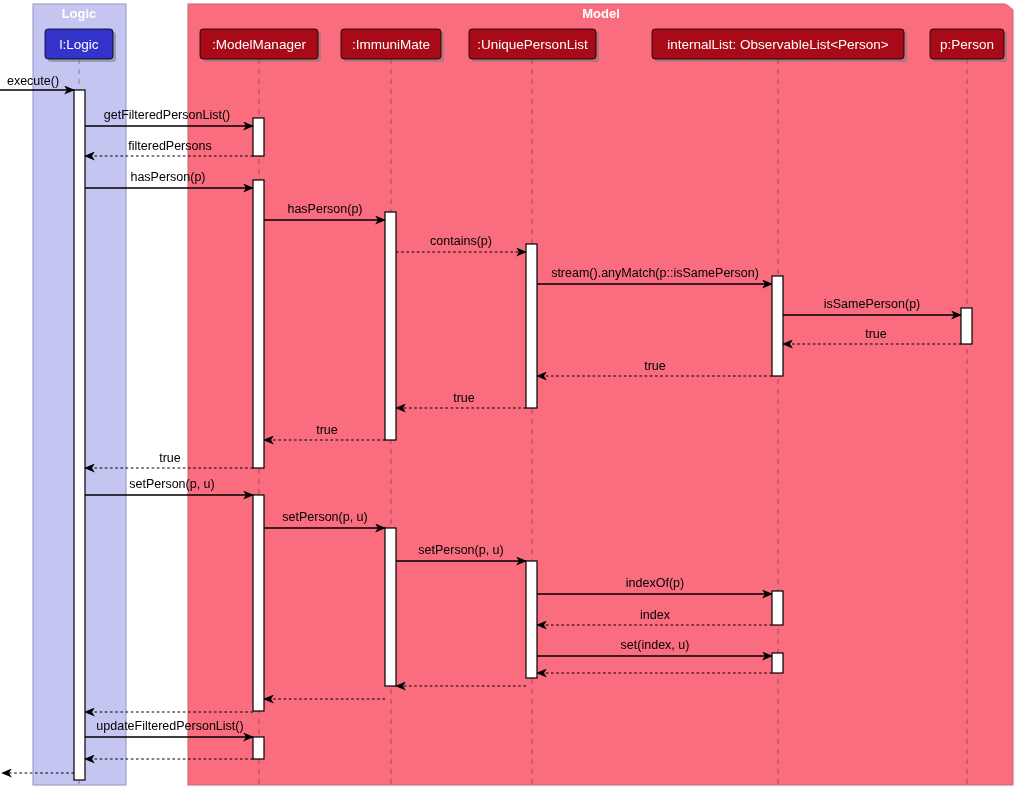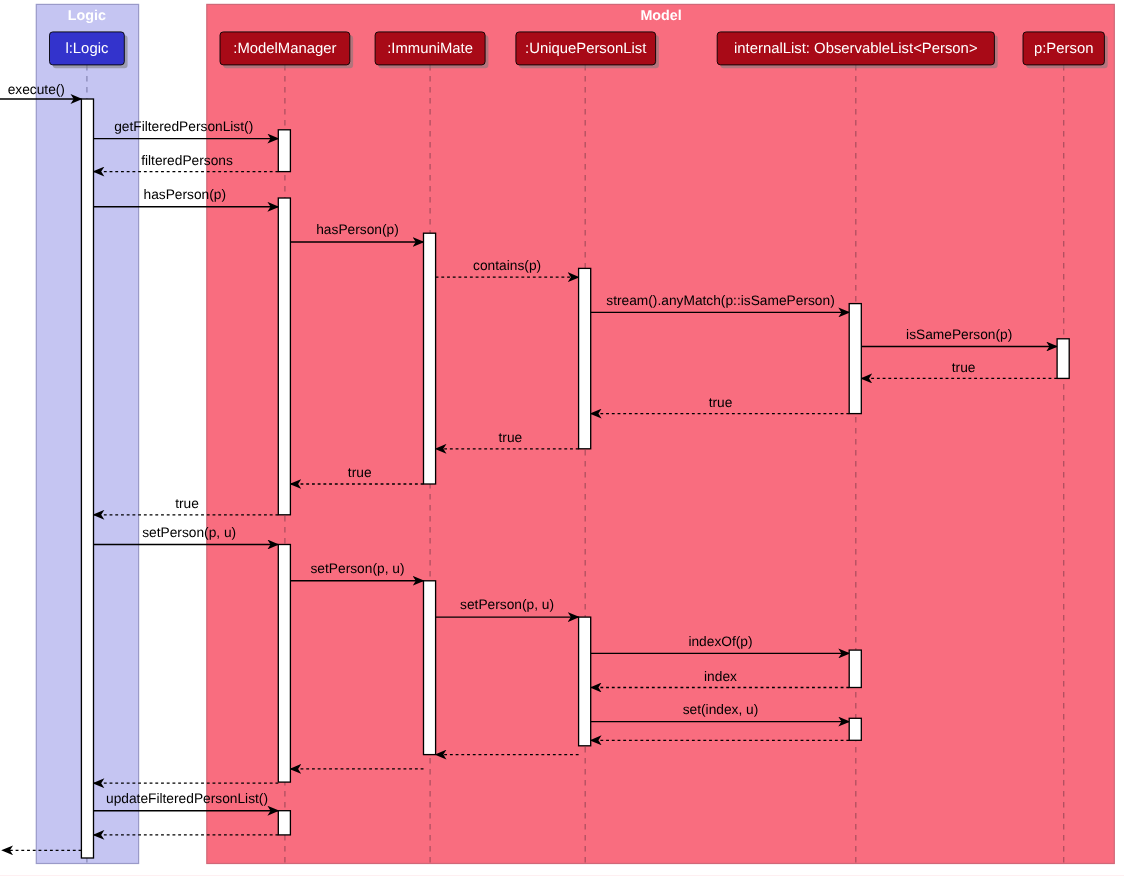--- a/index.html
+++ b/index.html
@@ -10,20 +10,21 @@
   }
   body {
     font-family: "Liberation Sans", sans-serif;
   }
   #diagram-root {
     position: relative;
     width: 1022px;
     height: 796px;
     background: #ffffff;
     overflow: hidden;
+    border-radius: 31px;
   }
   #diagram-svg {
     position: absolute;
     left: 0;
     top: 0;
     width: 1022px;
     height: 796px;
     display: block;
   }
   .grp-label {

